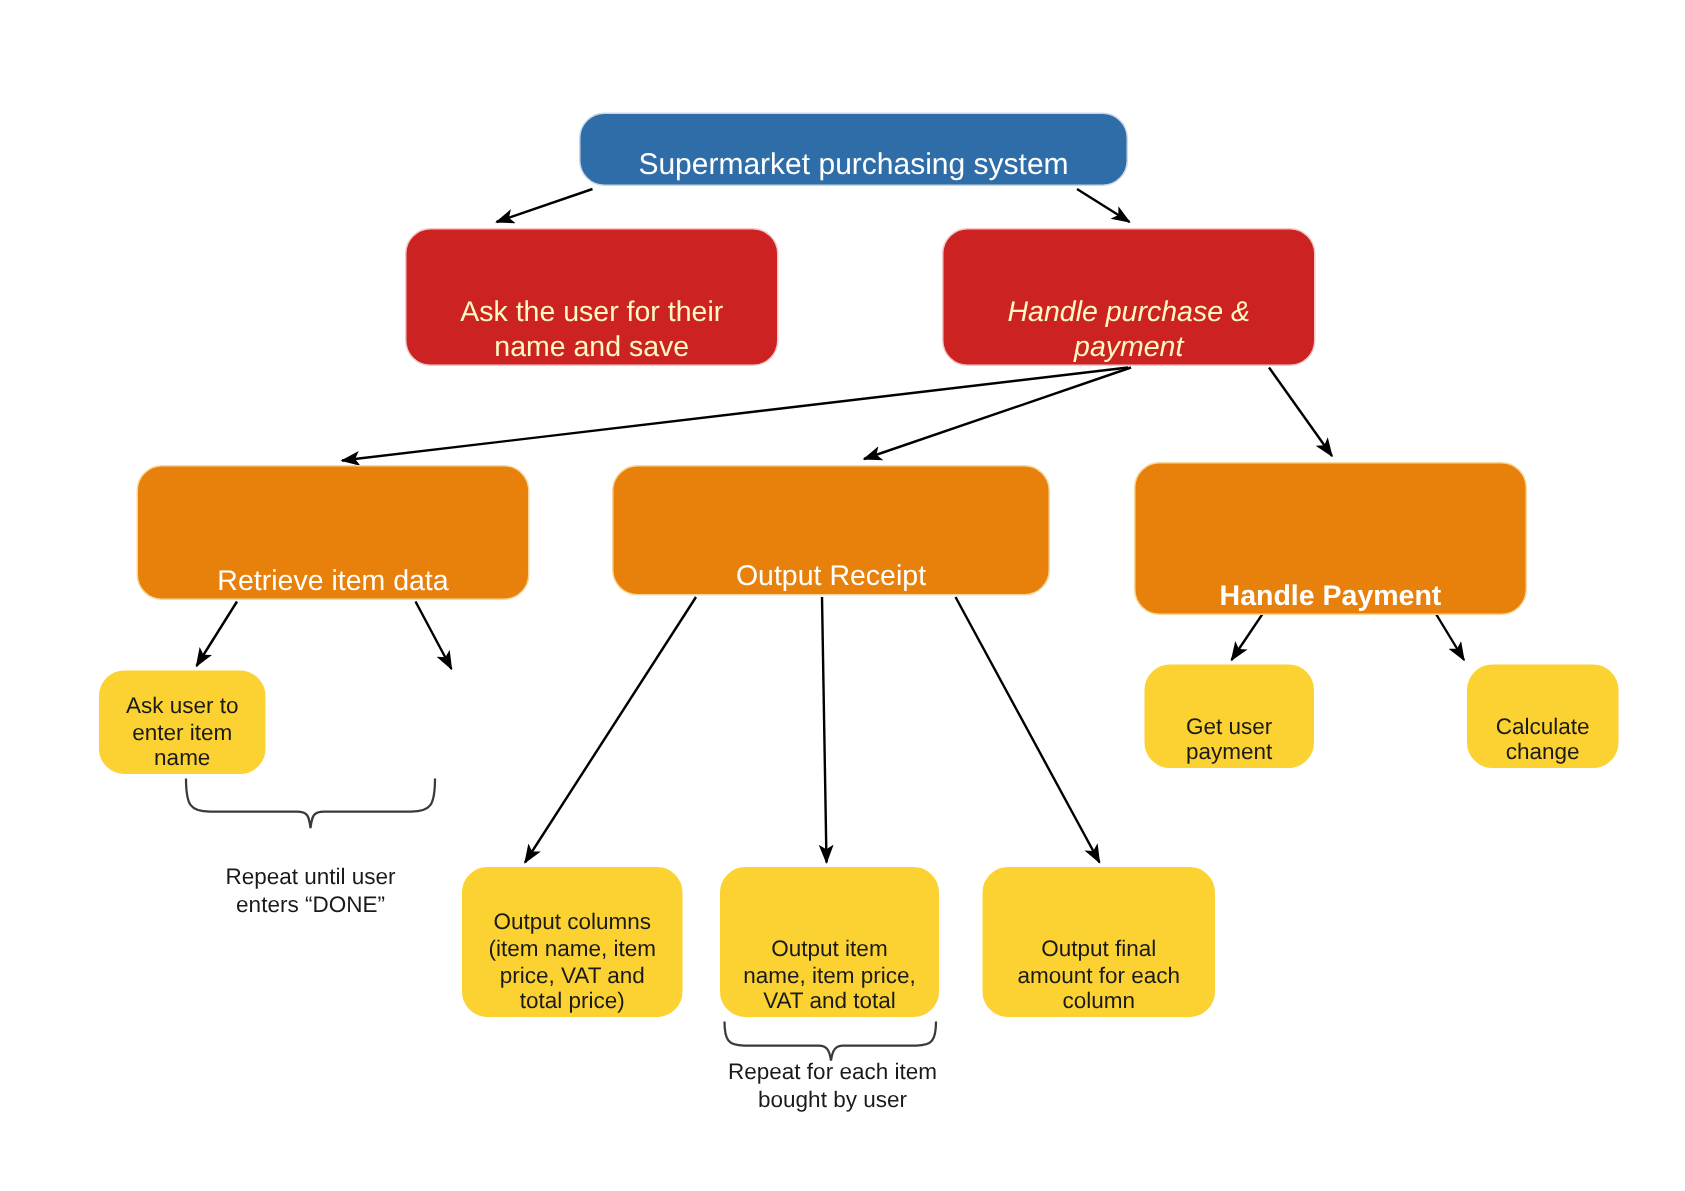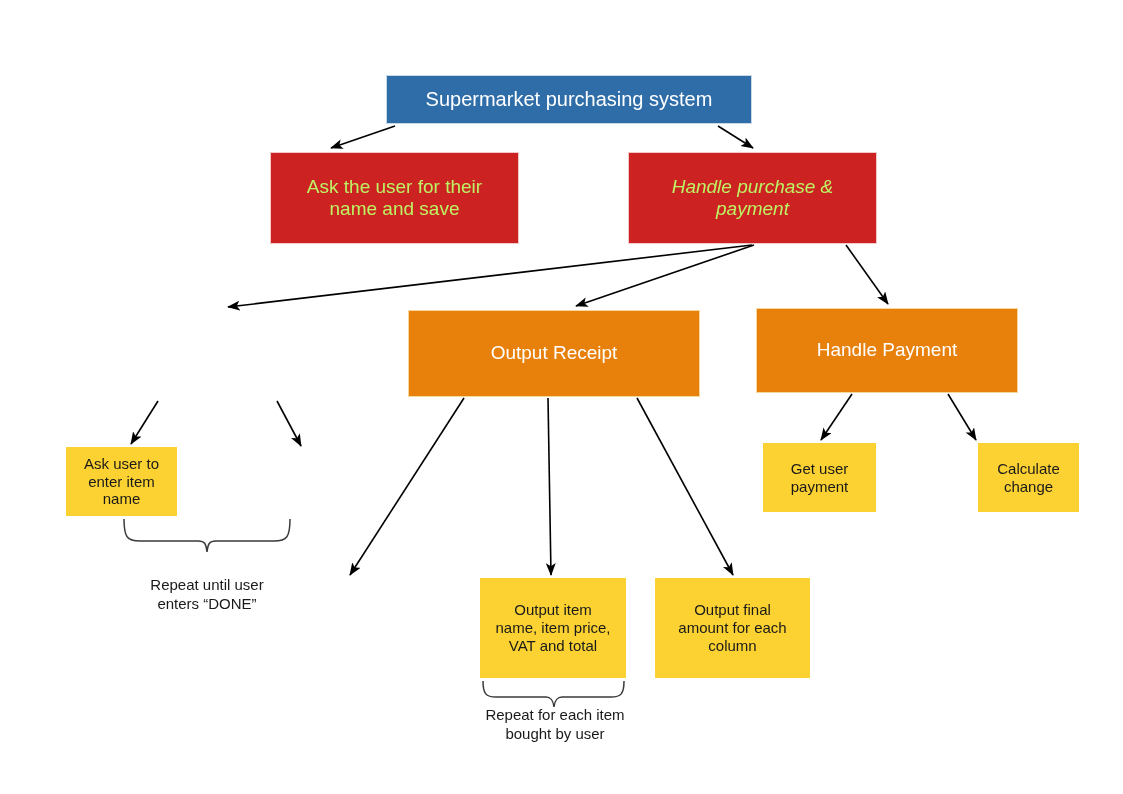--- a/index.html
+++ b/index.html
@@ -21,41 +21,42 @@
     position: absolute;
     left: 0;
     top: 0;
     width: 1123px;
     height: 794px;
     pointer-events: none;
   }
   .node {
     position: absolute;
     display: flex;
-    align-items: center;
+    align-items: flex-end;
     justify-content: center;
     text-align: center;
     box-sizing: border-box;
     line-height: 1.18;
+    border-radius: 17px;
   }
   .node span {
     display: block;
     padding: 0 6px;
     white-space: pre-line;
   }
   .node.root {
     background: #2E6DA8;
     border: 1px solid #c9d8e6;
     color: #ffffff;
     font-size: 20px;
   }
   .node.level1 {
     background: #CC2222;
     border: 1px solid #f2c8c8;
-    color: #bef264;
+    color: #fef9c3;
     font-size: 19px;
   }
   .node.level2 {
     background: #E8800C;
     border: 1px solid #f7d79a;
     color: #ffffff;
     font-size: 19px;
   }
   .node.leaf {
     background: #FCD232;
@@ -122,36 +123,45 @@
   <div class="node level1" style="left:270px; top:152px; width:249px; height:92px;">
     <span>Ask the user for their
 name and save</span>
   </div>
 
   <div class="node level1" style="left:628px; top:152px; width:249px; height:92px;font-style:italic;">
     <span>Handle purchase &amp;
 payment</span>
   </div>
 
+  <div class="node level2" style="left:91px; top:310px; width:262px; height:90px;">
+    <span>Retrieve item data</span>
+  </div>
 
   <div class="node level2" style="left:408px; top:310px; width:292px; height:87px;">
     <span>Output Receipt</span>
   </div>
 
-  <div class="node level2" style="left:756px; top:308px; width:262px; height:85px;">
+  <div class="node level2" style="left:756px; top:308px; width:262px; height:102px;font-weight:bold;">
     <span>Handle Payment</span>
   </div>
 
   <div class="node leaf" style="left:66px; top:447px; width:111px; height:69px;">
     <span>Ask user to
 enter item
 name</span>
   </div>
 
 
+  <div class="node leaf" style="left:308px; top:578px; width:147px; height:100px;">
+    <span>Output columns
+(item name, item
+price, VAT and
+total price)</span>
+  </div>
 
   <div class="node leaf" style="left:655px; top:578px; width:155px; height:100px;">
     <span>Output final
 amount for each
 column</span>
   </div>
 
   <div class="node leaf" style="left:480px; top:578px; width:146px; height:100px;">
     <span>Output item
 name, item price,

